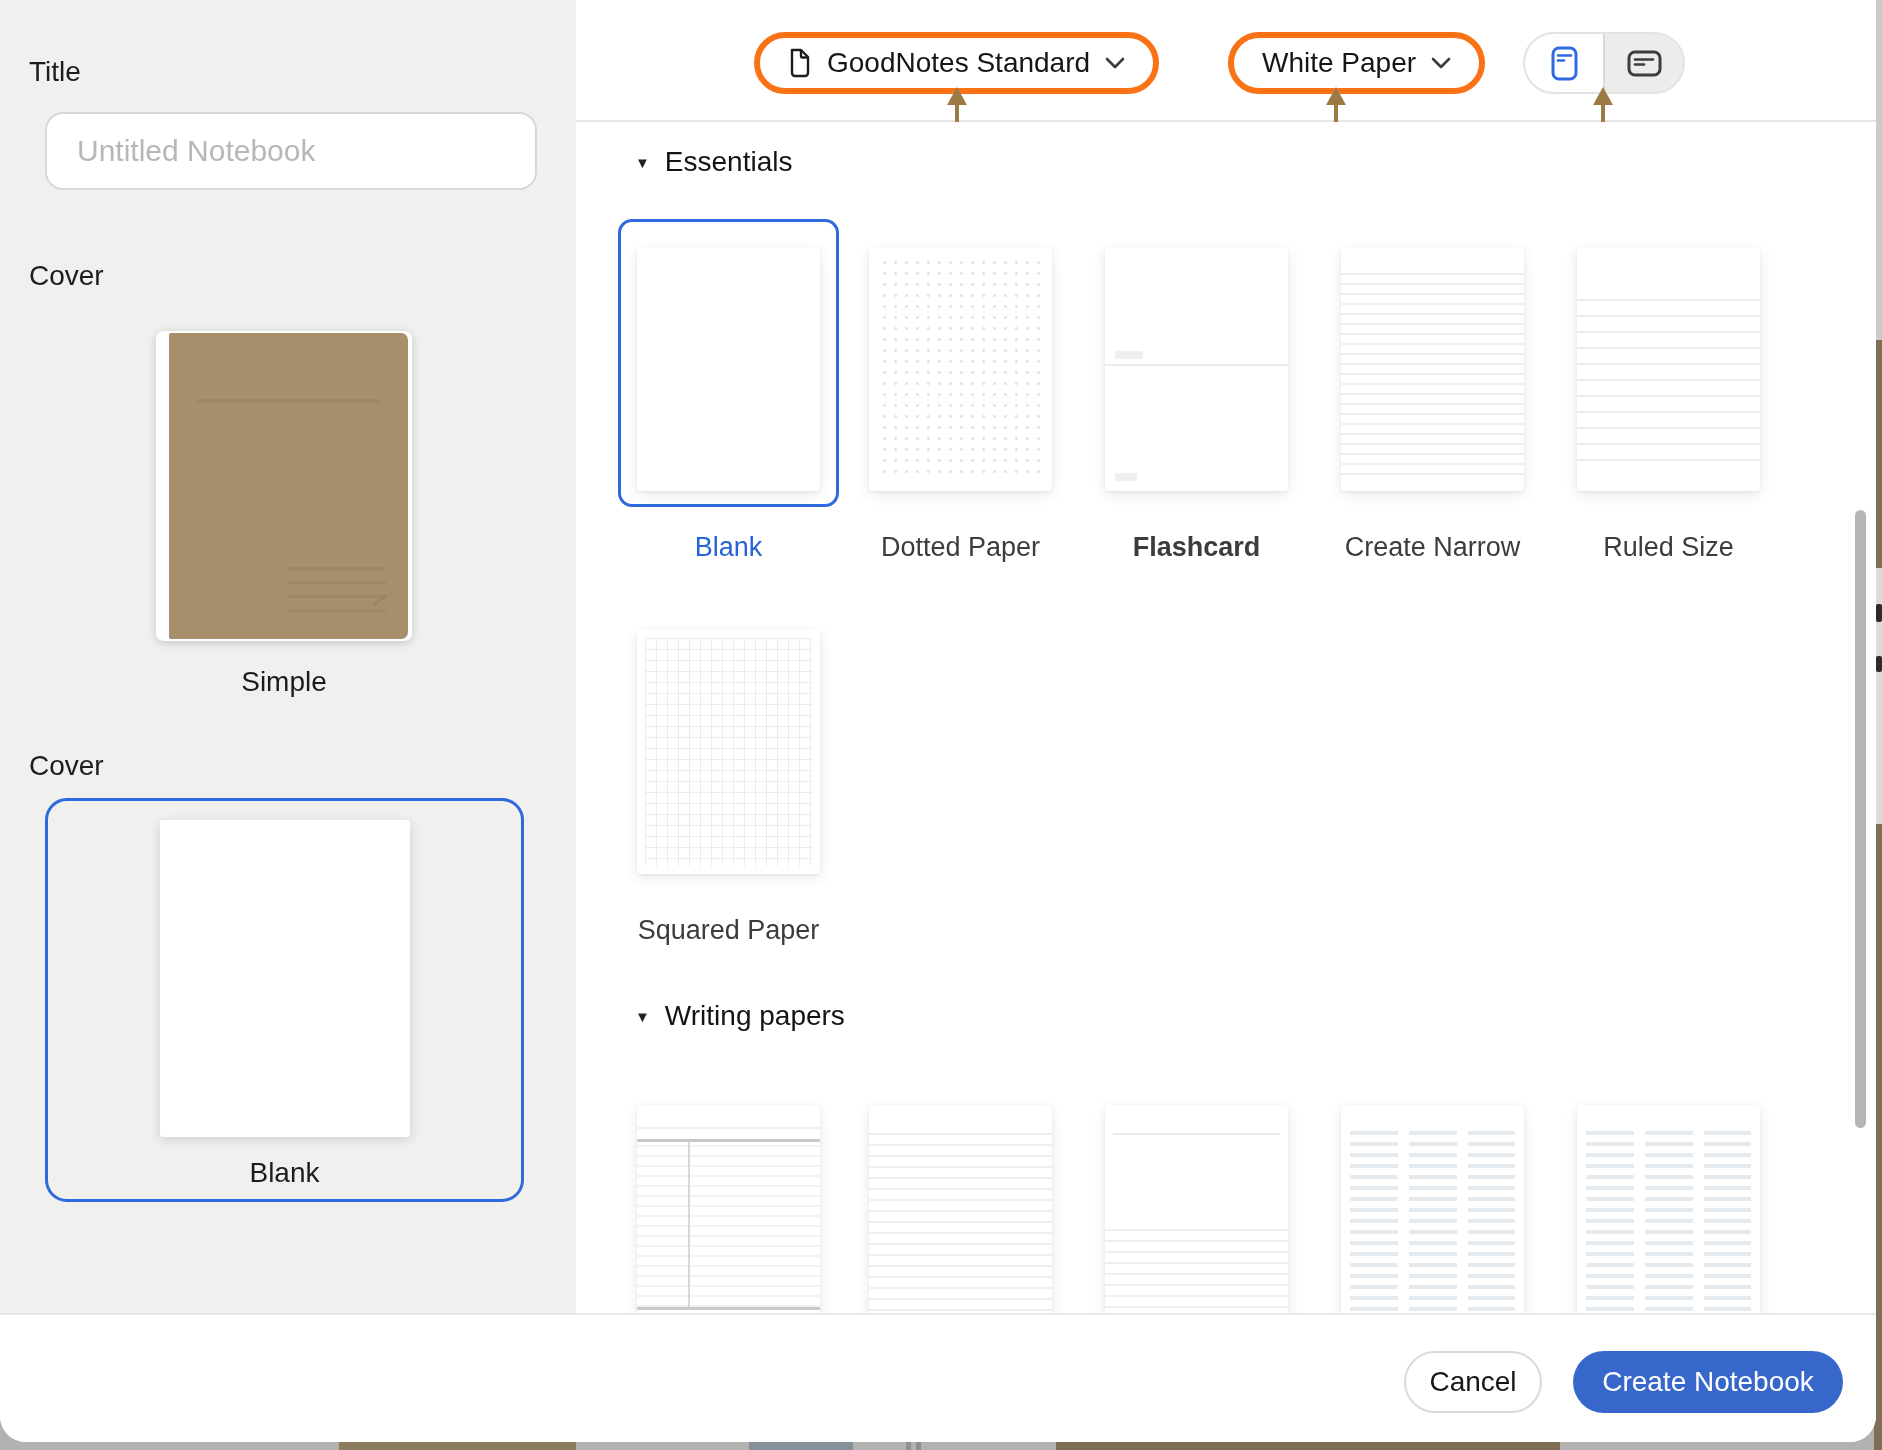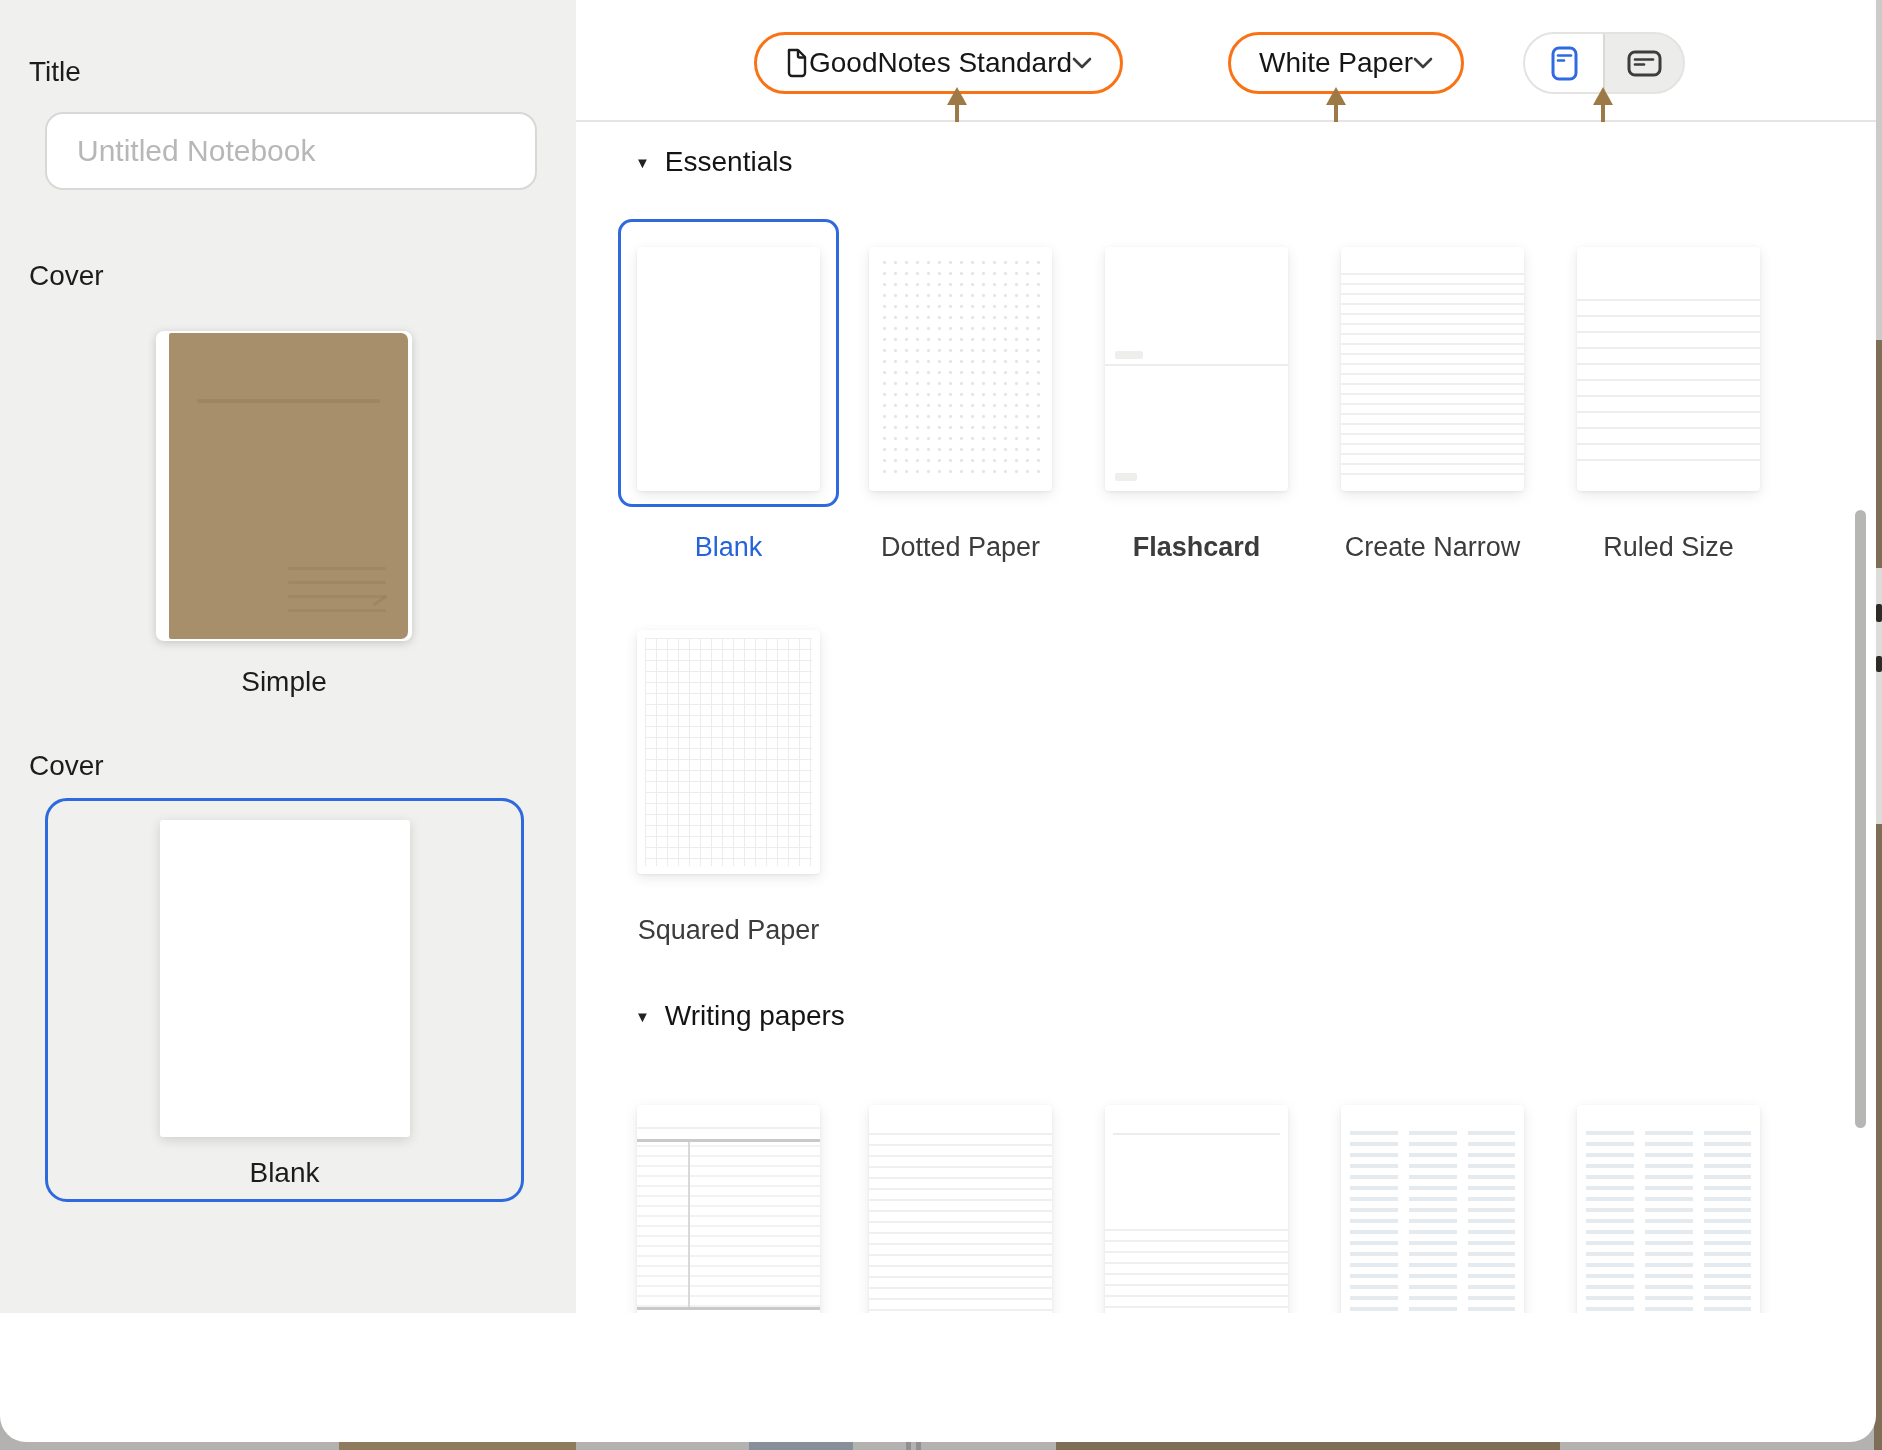--- a/index.html
+++ b/index.html
@@ -32,22 +32,22 @@
   .cover-tick{position:absolute;right:20px;top:266px;width:16px;height:3px;background:#96815d;opacity:.6;transform:rotate(-35deg);}
   .side-caption{position:absolute;width:256px;text-align:center;font-size:28px;color:#1c1c1c;}
   .paper-box{position:absolute;left:45px;top:798px;width:479px;height:404px;border:3px solid var(--accent);
              border-radius:22px;cursor:pointer;}
   .paper-box .thumb-blank{position:absolute;left:112px;top:19px;width:250px;height:317px;background:#fff;
              border-radius:3px;box-shadow:0 3px 12px rgba(0,0,0,.14);}
   .paper-box .blank-cap{position:absolute;left:0;width:100%;top:356px;text-align:center;font-size:28px;color:#1c1c1c;}
 
   
   .toolbar{position:absolute;left:576px;top:0;width:1300px;height:122px;background:#fff;border-bottom:2px solid #e5e5e3;}
-  .pill{position:absolute;top:32px;height:62px;border-radius:31px;background:#fff;border:3px solid #f97316;
-        display:inline-flex;align-items:center;padding:0 28px;cursor:pointer;}
+  .pill{position:absolute;top:32px;height:62px;border-radius:31px;background:#fff;border:6px solid #f97316;
+        display:inline-flex;align-items:center;padding:0 28px;gap:15px;cursor:pointer;}
   .pill .pill-text{font-size:28px;color:#161616;white-space:nowrap;}
   .segmented{position:absolute;left:1523px;top:32px;width:162px;height:62px;border-radius:31px;
              background:#ececea;border:2px solid #e3e3e1;display:flex;overflow:hidden;}
   .seg{flex:1;display:grid;place-items:center;cursor:pointer;}
   .seg.sel{background:#fff;border-right:2px solid #d9d9d7;}
 
   
   .ann-label{position:absolute;top:138px;transform:translateX(-50%);font-size:36px;font-weight:bold;
              color:var(--brown);white-space:nowrap;}
   .ann-line{position:absolute;top:104px;width:4px;height:32px;background:var(--brown);}
@@ -274,15 +274,19 @@
               <div class="pat col-area"></div>
               <div class="pat col-gap g1"></div>
               <div class="pat col-gap g2"></div>
             </div>
           </figure>
         </div>
 
       <div class="scrollbar"></div>
     </div>
 
+    <footer class="footer">
+      <button class="btn btn-cancel">Cancel</button>
+      <button class="btn btn-create">Create Notebook</button>
+    </footer>
 
   </div>
 </div>
 
 </body></html>

